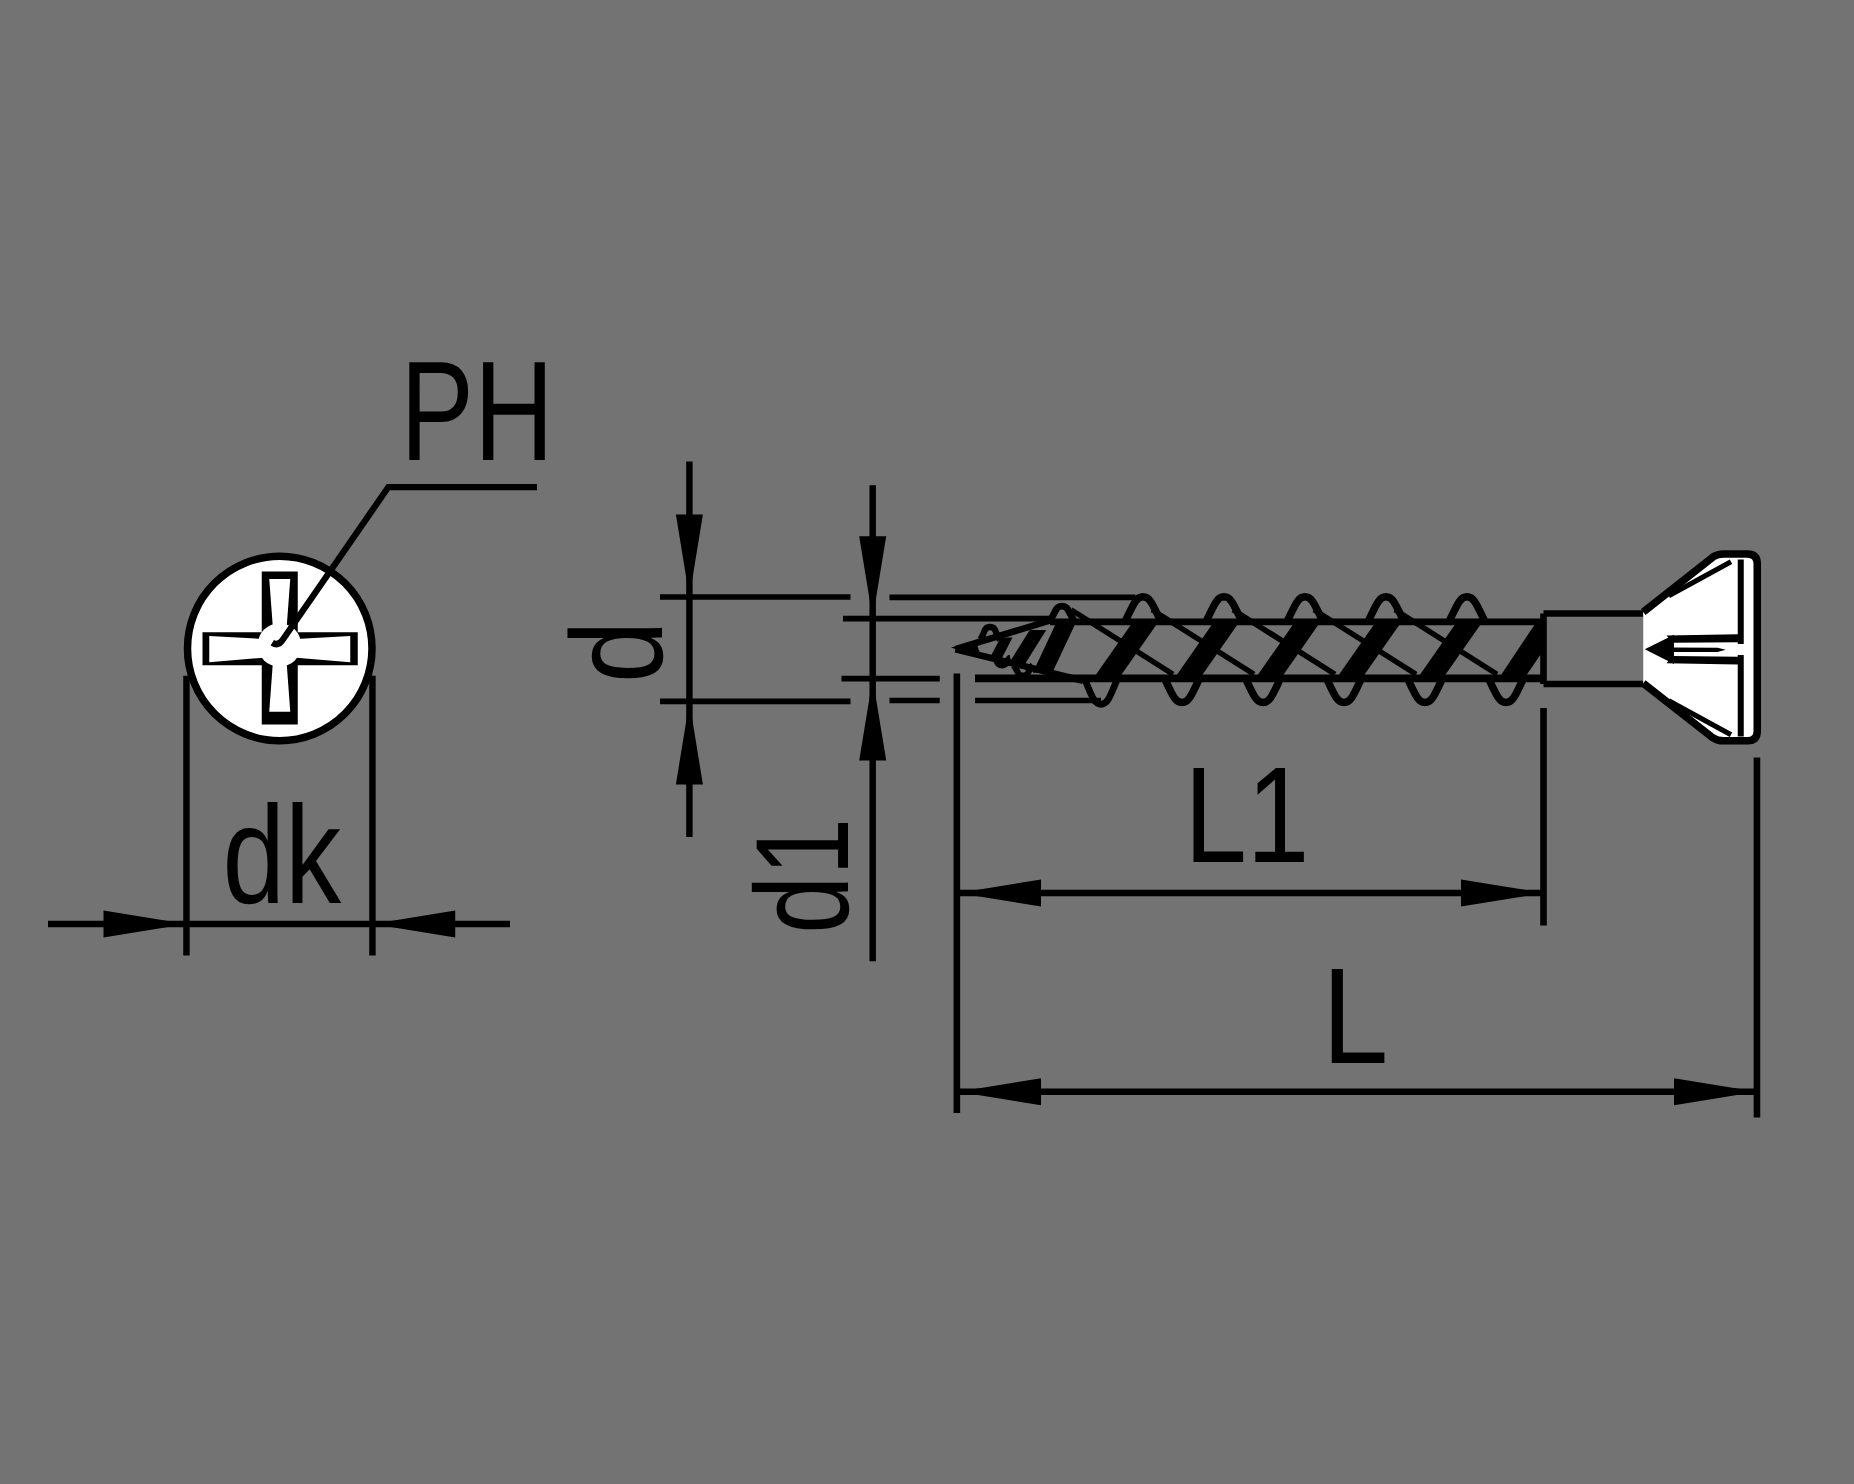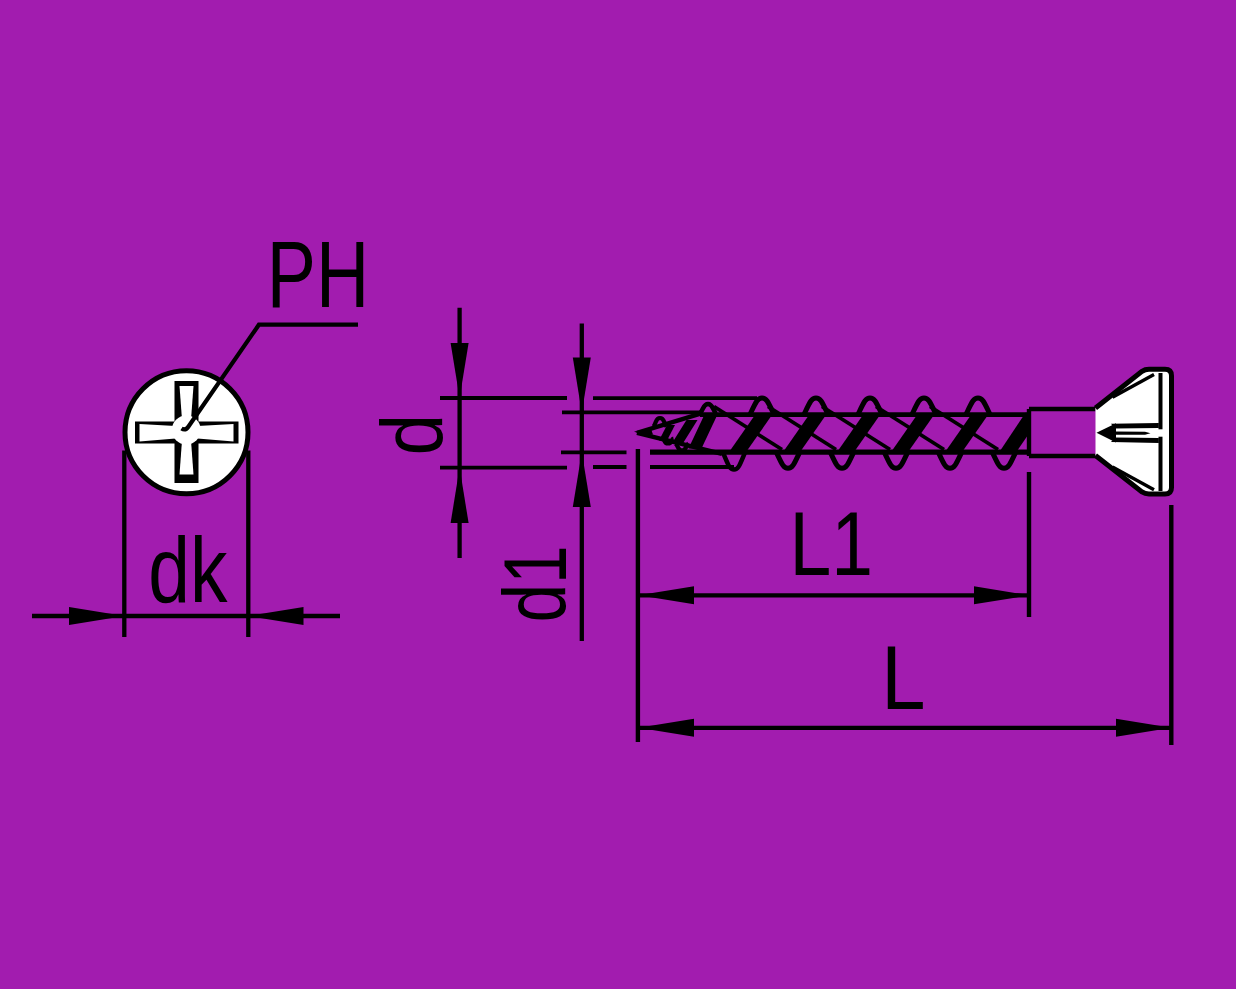--- a/index.html
+++ b/index.html
@@ -1,16 +1,16 @@
 <!DOCTYPE html>
 <html><head>
 <meta charset="utf-8">
 <style>
 html,body{margin:0;padding:0;background:#fff;}
-#c{position:relative;width:1236px;height:989px;background:#a21caf;overflow:hidden;}
+#c{position:relative;width:1236px;height:989px;background:#737373;overflow:hidden;}
 </style>
 </head>
 <body>
 <div id="c">
 <svg width="1236" height="989" viewBox="0 0 1236 989" xmlns="http://www.w3.org/2000/svg">
 <circle cx="186.5" cy="432.3" r="61.5" fill="#fff" stroke="#000" stroke-width="5"></circle>
 <rect x="174.5" y="381" width="24" height="102" fill="#000"></rect>
 <rect x="135" y="421.5" width="103.5" height="22" fill="#000"></rect>
 <polygon points="179.5,386 193.5,386 191,419.5 182,419.5" fill="#fff" stroke="none"></polygon>
 <polygon points="182,440.5 191,440.5 193.5,474.5 179.5,474.5" fill="#fff" stroke="none"></polygon>

